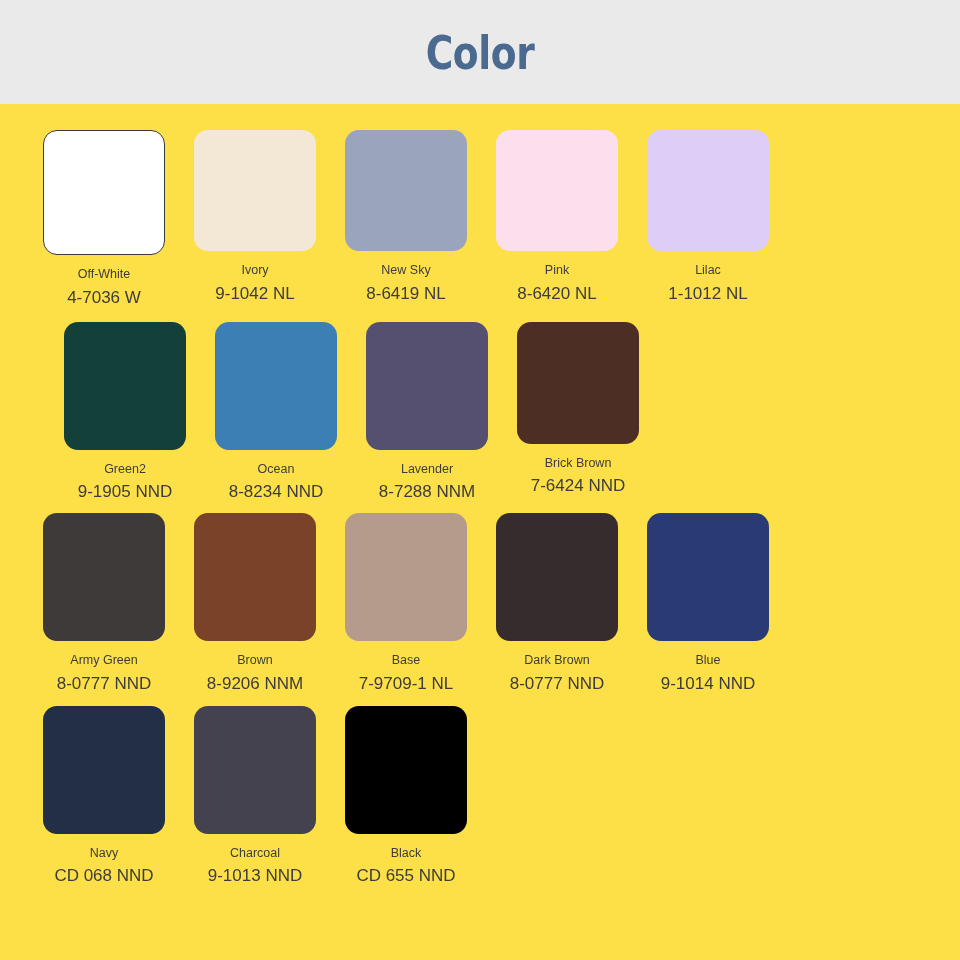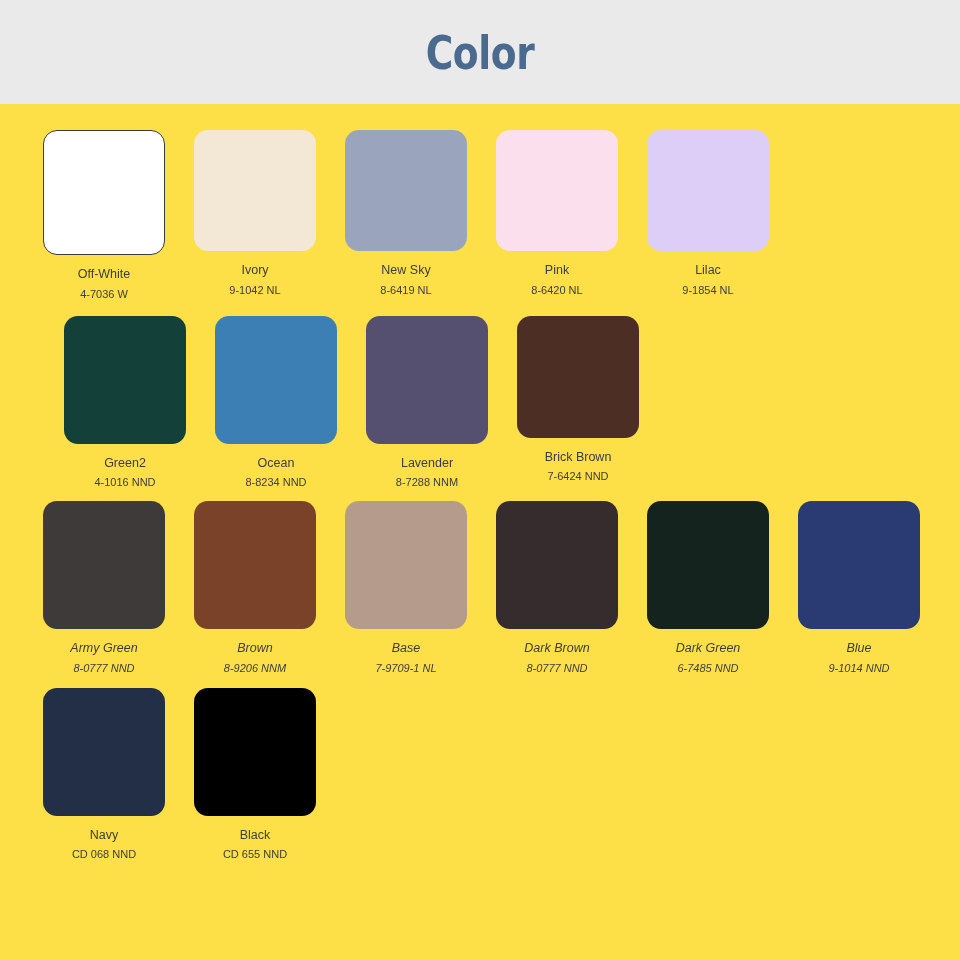--- a/index.html
+++ b/index.html
@@ -78,36 +78,36 @@
   .swatch-label {
     margin-top: 13px;
     font-size: 12.5px;
     color: #3c3c3c;
     text-align: center;
     line-height: 1.0;
     white-space: nowrap;
   }
   .swatch-code {
     margin-top: 8px;
-    font-size: 11px;
+    font-size: 17px;
     color: #3c3c3c;
     text-align: center;
     line-height: 1.0;
     white-space: nowrap;
   }
 
   
   .grid-row {
     display: flex;
     column-gap: 29px;
     width: 816px;
   }
   .grid-row.r0 { margin-top: 0px; }
   .grid-row.r1 { margin-top: 16px; padding-left: 21px; }
-  .grid-row.r2 { margin-top: 13px; font-style: italic; }
+  .grid-row.r2 { margin-top: 13px; }
   .grid-row.r3 { margin-top: 14px; }
 </style>
 </head>
 <body style="background: rgb(251, 251, 251);">
 
 <div id="page" style="background: #fde047;">
 
   <div class="header-band" style="background: rgb(234, 234, 234);"></div>
   <div class="page-title" style="color: rgb(74, 106, 143);">Color</div>
 
@@ -130,28 +130,28 @@
           <div class="swatch-code">8-6419 NL</div>
         </div>
         <div class="swatch-cell">
           <div class="swatch-chip" style="background: rgb(252, 223, 236); height: 121px;"></div>
           <div class="swatch-label">Pink</div>
           <div class="swatch-code">8-6420 NL</div>
         </div>
         <div class="swatch-cell">
           <div class="swatch-chip" style="background: rgb(221, 206, 248); height: 121px;"></div>
           <div class="swatch-label">Lilac</div>
-          <div class="swatch-code">9-1854 NL</div>
+          <div class="swatch-code">1-1012 NL</div>
         </div>
       </div>
       <div class="grid-row r1">
         <div class="swatch-cell">
           <div class="swatch-chip" style="background: rgb(20, 64, 58); height: 128px;"></div>
           <div class="swatch-label">Green2</div>
-          <div class="swatch-code">4-1016 NND</div>
+          <div class="swatch-code">9-1905 NND</div>
         </div>
         <div class="swatch-cell">
           <div class="swatch-chip" style="background: rgb(59, 127, 181); height: 128px;"></div>
           <div class="swatch-label">Ocean</div>
           <div class="swatch-code">8-8234 NND</div>
         </div>
         <div class="swatch-cell">
           <div class="swatch-chip" style="background: rgb(86, 80, 112); height: 128px;"></div>
           <div class="swatch-label">Lavender</div>
           <div class="swatch-code">8-7288 NNM</div>
@@ -177,37 +177,37 @@
           <div class="swatch-chip" style="background: rgb(181, 155, 140); height: 128px;"></div>
           <div class="swatch-label">Base</div>
           <div class="swatch-code">7-9709-1 NL</div>
         </div>
         <div class="swatch-cell">
           <div class="swatch-chip" style="background: rgb(55, 44, 45); height: 128px;"></div>
           <div class="swatch-label">Dark Brown</div>
           <div class="swatch-code">8-0777 NND</div>
         </div>
         <div class="swatch-cell">
-          <div class="swatch-chip" style="background: rgb(20, 35, 29); height: 128px;"></div>
-          <div class="swatch-label">Dark Green</div>
-          <div class="swatch-code">6-7485 NND</div>
-        </div>
-        <div class="swatch-cell">
           <div class="swatch-chip" style="background: rgb(42, 58, 115); height: 128px;"></div>
           <div class="swatch-label">Blue</div>
           <div class="swatch-code">9-1014 NND</div>
         </div>
       </div>
       <div class="grid-row r3">
         <div class="swatch-cell">
           <div class="swatch-chip" style="background: rgb(34, 47, 71); height: 128px;"></div>
           <div class="swatch-label">Navy</div>
           <div class="swatch-code">CD 068 NND</div>
         </div>
         <div class="swatch-cell">
+          <div class="swatch-chip" style="background: rgb(69, 66, 80); height: 128px;"></div>
+          <div class="swatch-label">Charcoal</div>
+          <div class="swatch-code">9-1013 NND</div>
+        </div>
+        <div class="swatch-cell">
           <div class="swatch-chip" style="background: rgb(0, 0, 0); height: 128px;"></div>
           <div class="swatch-label">Black</div>
           <div class="swatch-code">CD 655 NND</div>
         </div>
       </div>
     </div>
 
 </div>
 
 </body></html>

